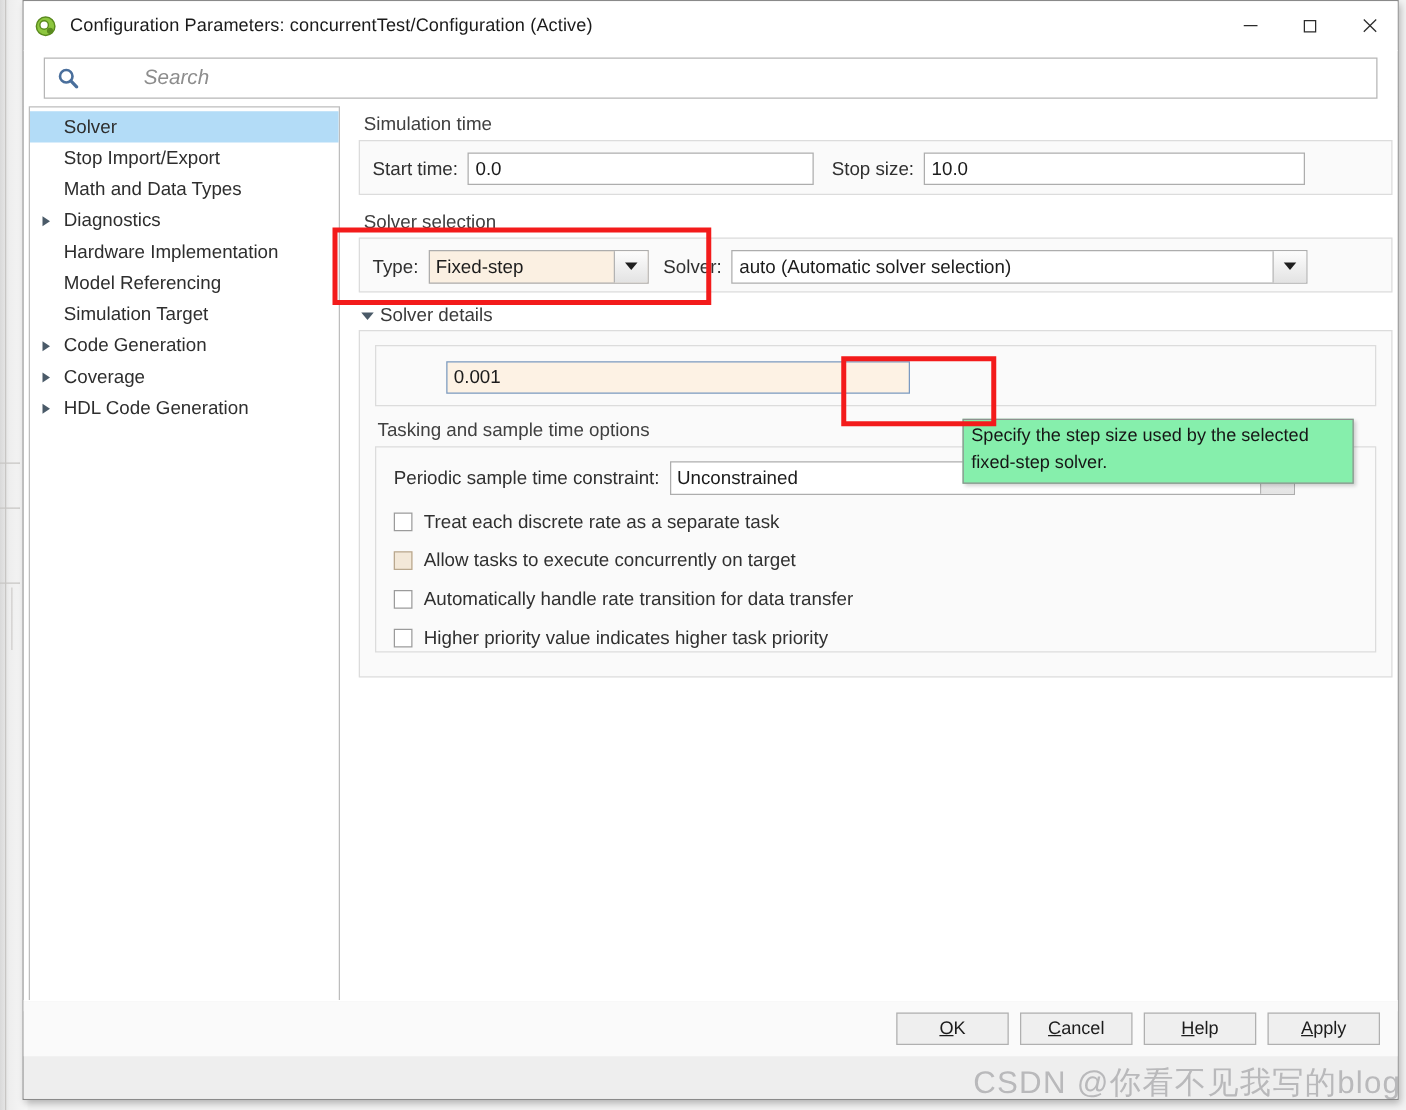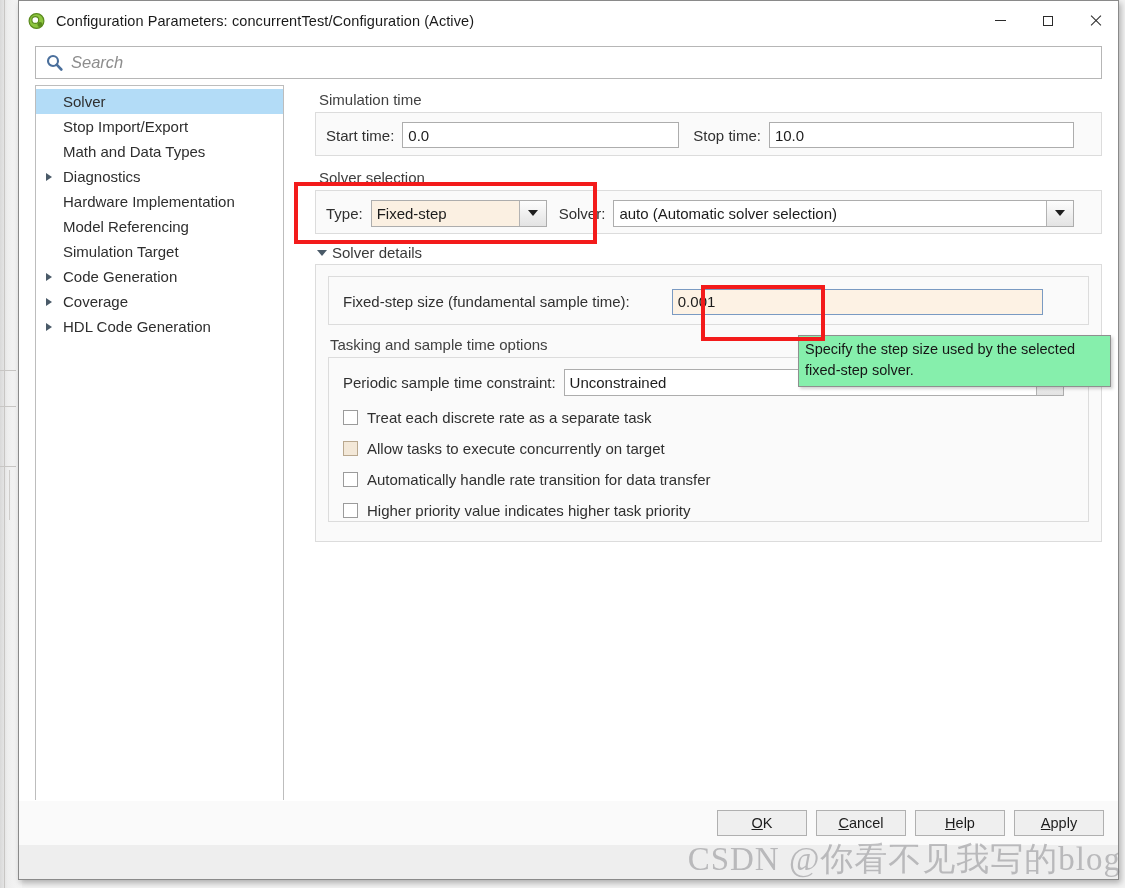--- a/index.html
+++ b/index.html
@@ -111,42 +111,42 @@
     padding: 5px 16px 6px 16px;
     background: #ffffff;
   }
   #searchbox {
     height: 33px;
     border: 1px solid #b6b6b6;
     background: #ffffff;
     display: flex;
     align-items: center;
     box-sizing: border-box;
+    gap: 44px;
   }
   .search-icon {
     margin-left: 10px;
     margin-right: 8px;
     width: 17px; height: 17px;
     flex: 0 0 auto;
   }
   .search-ph {
     font-size: 16.5px;
     font-style: italic;
     color: #8d8d8d;
     font-family: "Liberation Sans", sans-serif;
   }
 
   
   #bodysplit {
     display: flex;
-    padding: 0 16px;
+    padding: 0 4px;
     height: 724px;
     box-sizing: border-box;
     background: #ffffff;
-    gap: 16px;
   }
 
   
   #tree {
     width: 249px;
     flex: 0 0 249px;
     border: 1px solid #bdbdbd;
     background: #ffffff;
     box-sizing: border-box;
     padding-top: 3px;
@@ -346,27 +346,27 @@
     justify-content: center;
     box-sizing: border-box;
   }
   .btn .mn { text-decoration: underline; }
 
   
   #watermark {
     position: absolute;
     right: 4px;
     bottom: 6px;
-    font-size: 33px;
+    font-size: 25px;
     color: rgba(120,120,125,0.45);
     white-space: nowrap;
     letter-spacing: 1px;
     z-index: 60;
     pointer-events: none;
-    font-family: Liberation Serif, serif;
+    font-family: Liberation Sans, sans-serif;
   }
 </style>
 </head>
 <body>
 
 <div id="desktop">
   <div class="bg-sliver">
     <div class="bg-sliver-line" style="left:4px;top:0;width:1px;height:888px;"></div>
     <div class="bg-sliver-line" style="left:0;top:370px;width:16px;height:1px;"></div>
     <div class="bg-sliver-line" style="left:0;top:406px;width:16px;height:1px;"></div>
@@ -468,21 +468,21 @@
     <div id="pane">
 
       
       <div class="grp-title">Simulation time</div>
       <div class="grp-box" style="height:44px;">
         <div class="row" style="height:44px;padding:0 10px;">
           <span class="fld-label">Start time:</span>
           <div class="txtfield" style="width:277px;margin-left:8px;">
             <span>0.0</span>
           </div>
-          <span class="fld-label" style="margin-left:14px;">Stop time:</span>
+          <span class="fld-label" style="margin-left:14px;">Stop size:</span>
           <div class="txtfield" style="width:305px;margin-left:8px;">
             <span>10.0</span>
           </div>
         </div>
       </div>
 
       
       <div class="grp-title" style="margin-top:13px;">Solver selection</div>
       <div class="grp-box" style="height:44px;">
         <div class="row" style="height:44px;padding:0 10px;">
@@ -506,21 +506,20 @@
       
       <div class="collapse-head">
         <i class="tri-down"></i>
         <span>Solver details</span>
       </div>
 
       <div class="grp-box" style="height:278px;padding:11px 12px 0 12px;">
 
         <div class="grp-box" style="height:49px;background:#fafafa;">
           <div class="row" style="height:49px;padding:0 14px;">
-            <span class="fld-label">Fixed-step size (fundamental sample time):</span>
             <div class="txtfield modified" style="width:371px;margin-left:42px;">
               <span>0.001</span>
             </div>
           </div>
         </div>
 
         <div class="grp-title" style="margin-top:11px;margin-left:2px;">Tasking and sample time options</div>
 
         <div class="grp-box" style="height:165px;padding:10px 14px 0 14px;background:#fafafa;">
           <div class="row" style="height:28px;">

